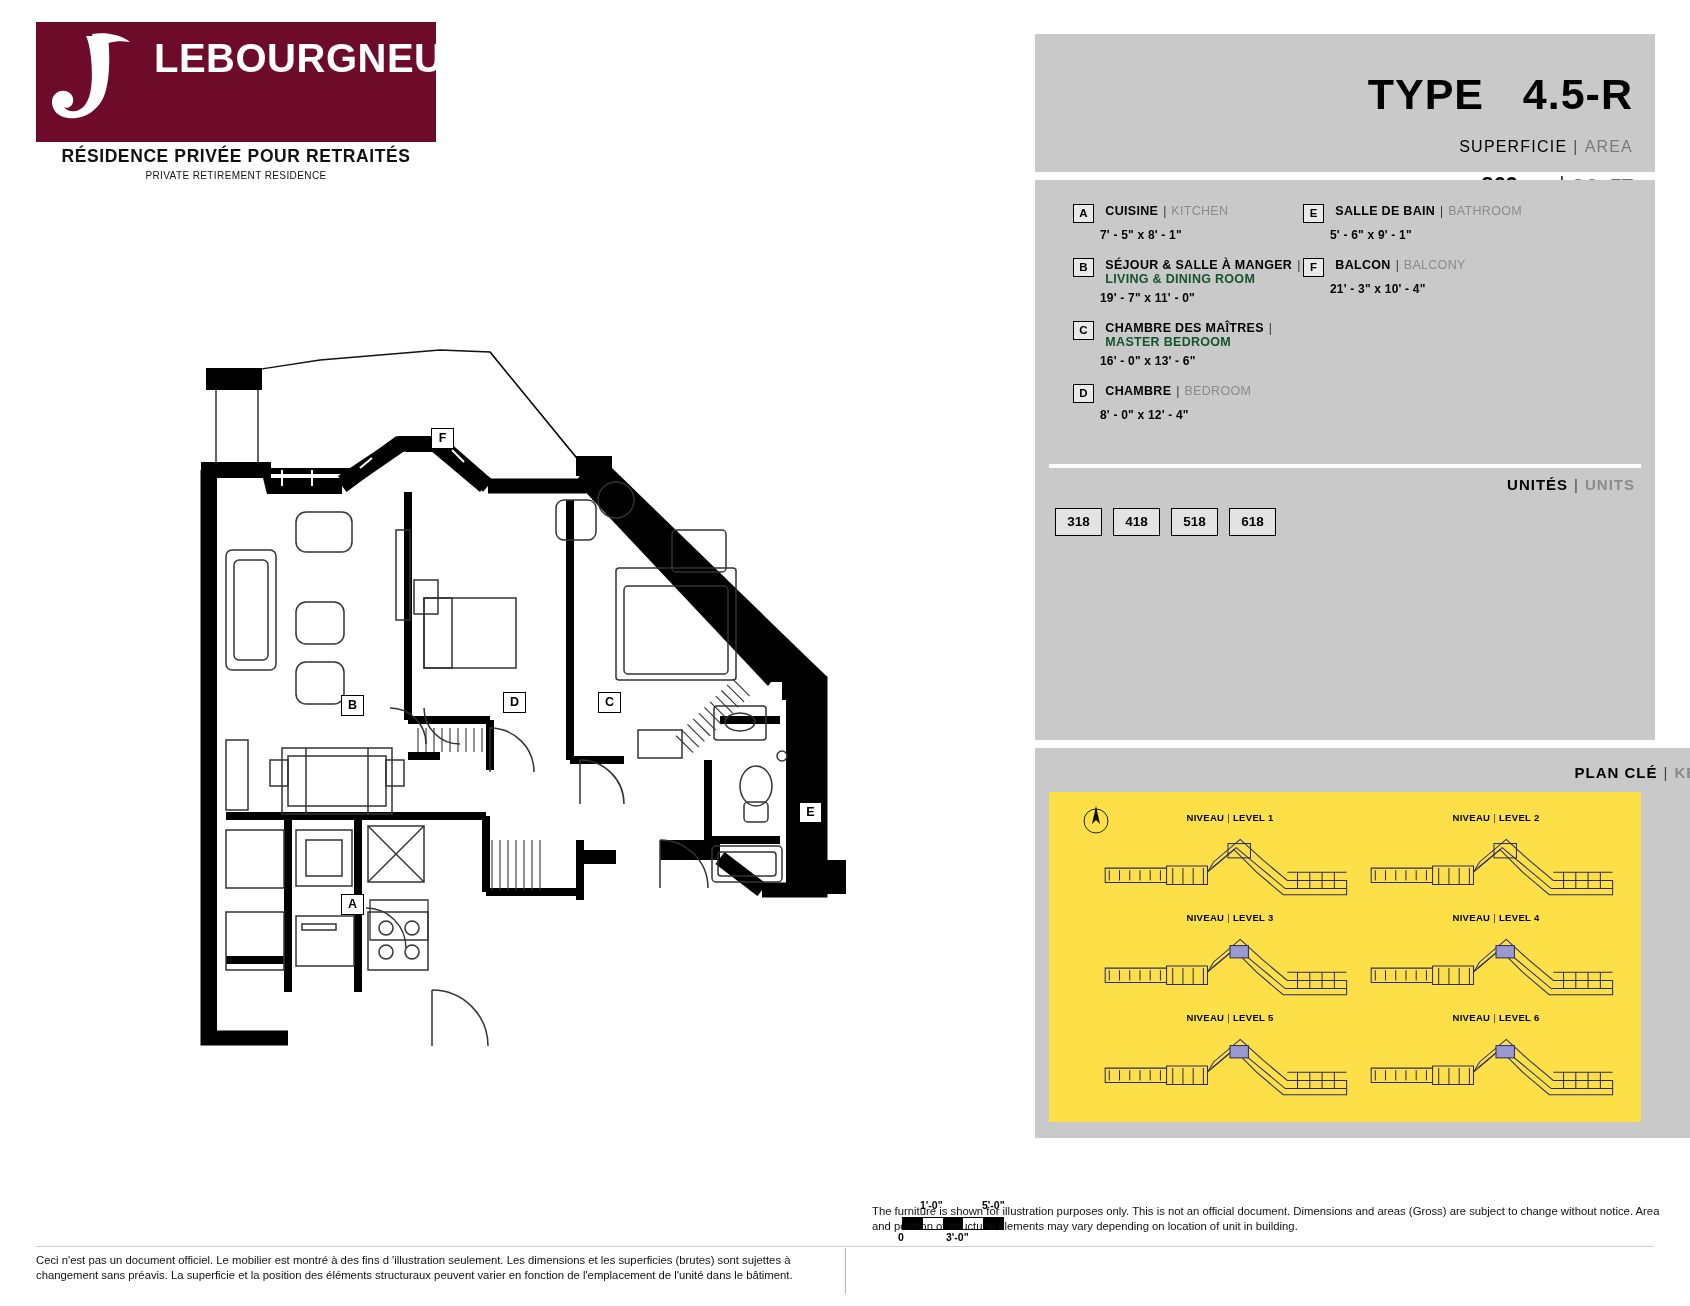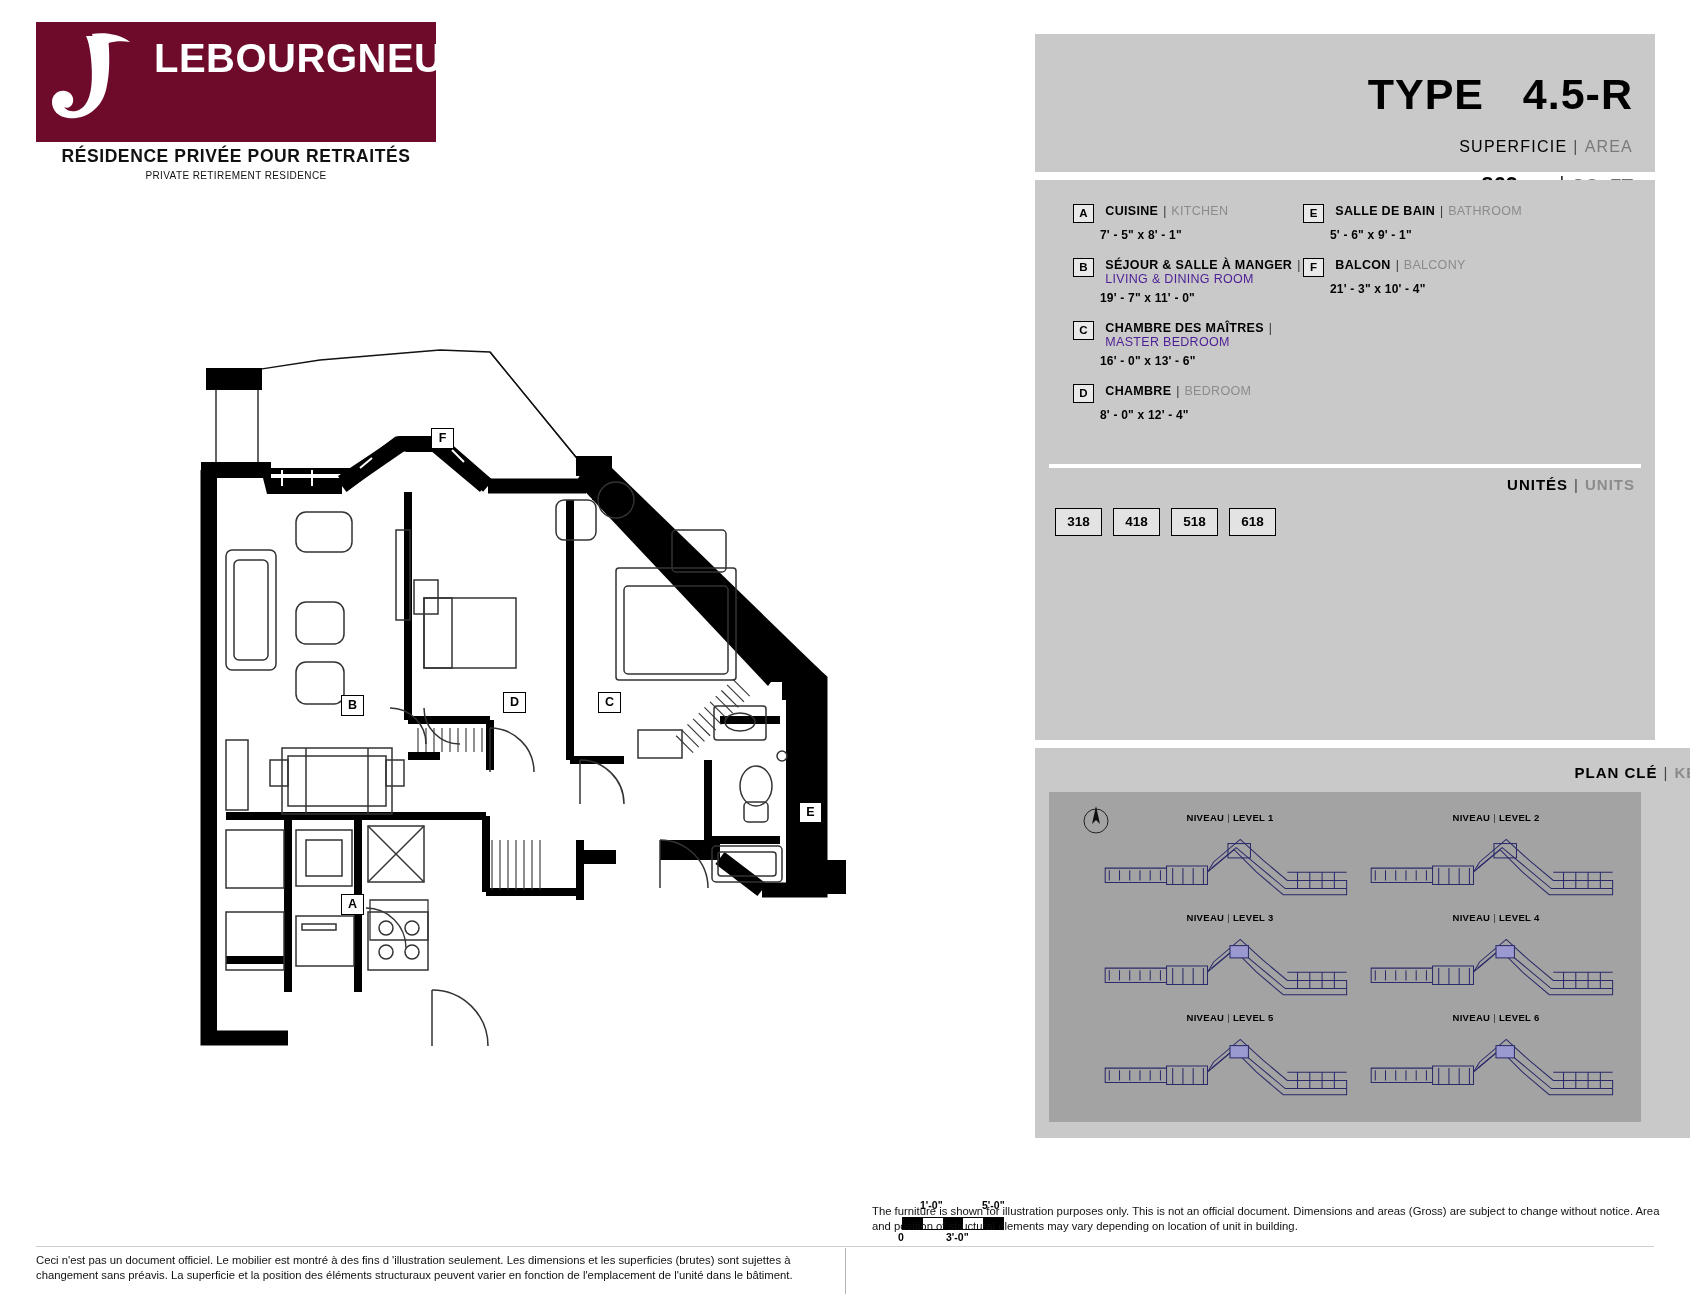--- a/index.html
+++ b/index.html
@@ -156,21 +156,21 @@
     font-size: 12.5px;
     letter-spacing: 0.3px;
   }
   .legend-dim {
     margin-left: 27px;
     margin-top: 5px;
     font-size: 12px;
     font-weight: bold;
     letter-spacing: 0.2px;
   }
-  .legend-en-block { color:#4c1d95; font-size:12.5px; letter-spacing:.3px; }
+  .legend-en-block { color:#14532d; font-size:12.5px; letter-spacing:.3px;font-weight:bold; }
 
   .units-rule {
     position: absolute;
     left: 14px;
     top: 284px;
     width: 592px;
     height: 4px;
     background: #fff;
   }
   .units-head {
@@ -218,21 +218,21 @@
     letter-spacing: 1px;
   }
   .keyplan-head .en { color: #8b8b8b; }
   .keyplan-head .pipe { color: #444; font-weight: normal; margin: 0 6px; }
   .keyplan-white {
     position: absolute;
     left: 14px;
     top: 44px;
     width: 592px;
     height: 330px;
-    background: #a3a3a3;
+    background: #fde047;
   }
   .compass {
     position: absolute;
     left: 30px;
     top: 10px;
     width: 34px;
     height: 34px;
   }
   .kp-grid {
     position: absolute;

